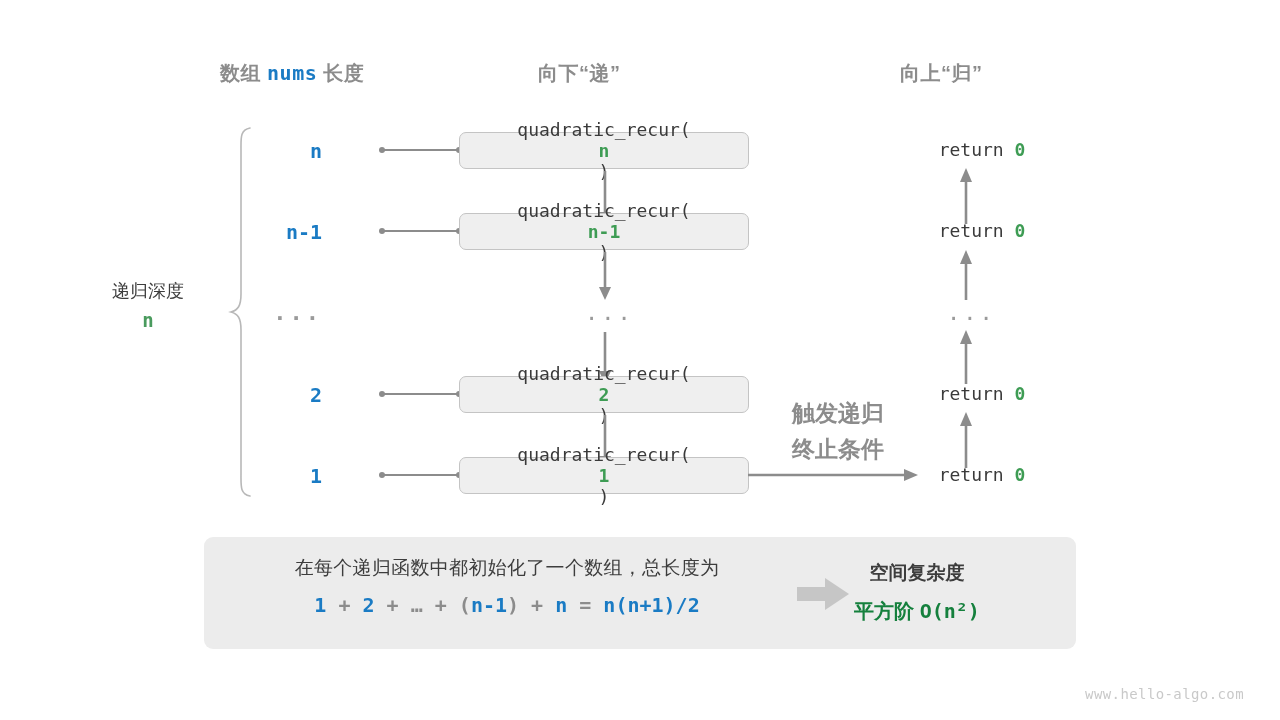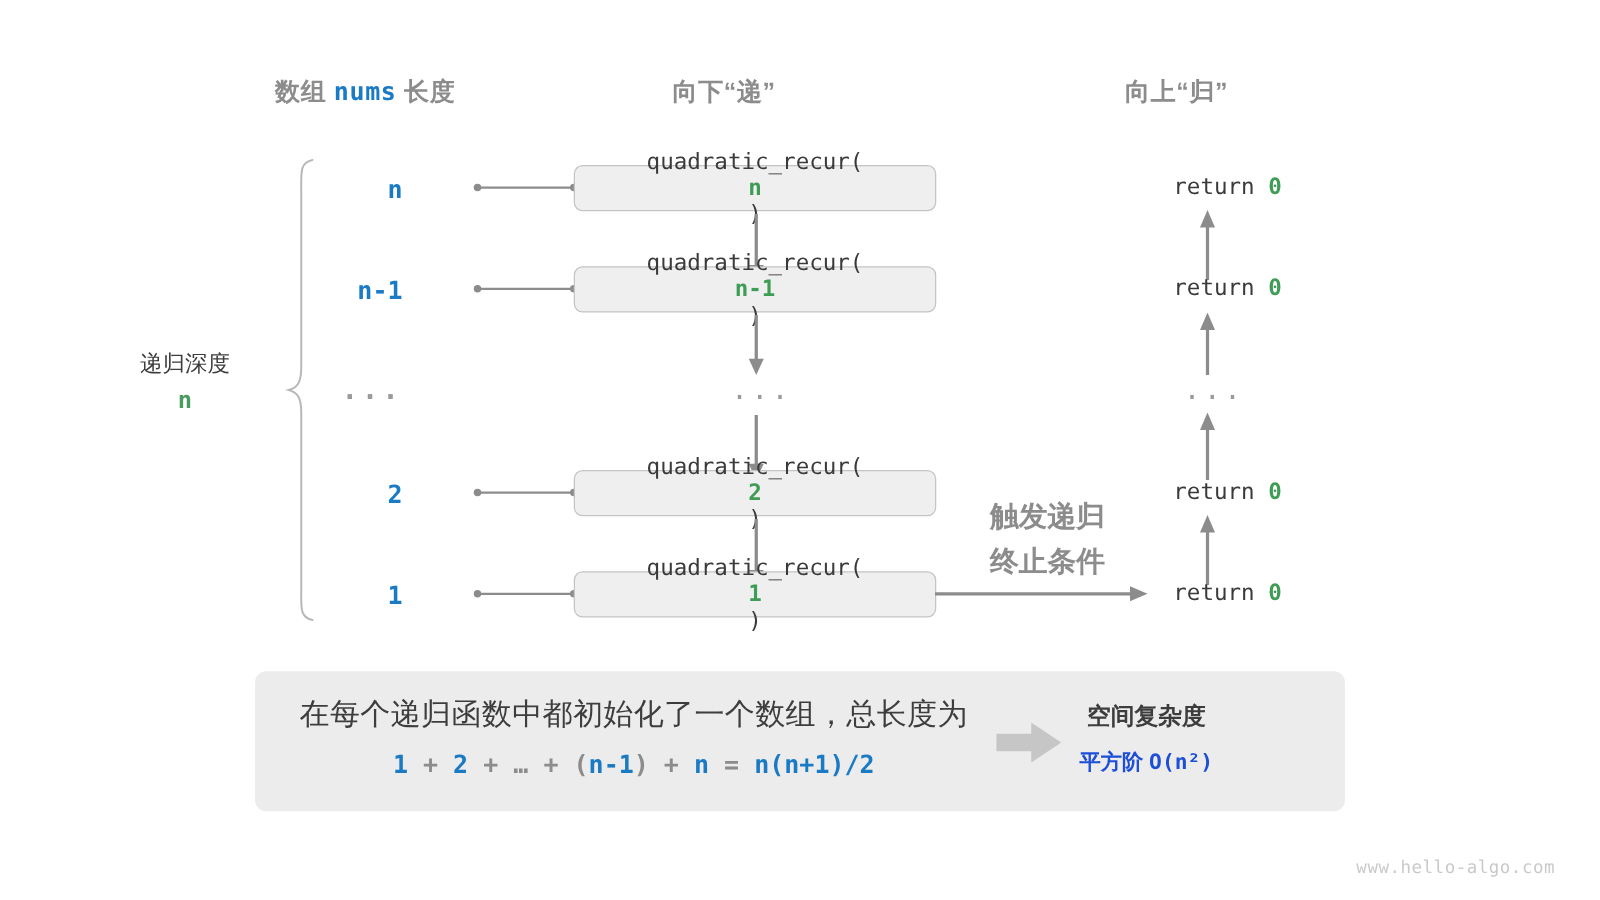--- a/index.html
+++ b/index.html
@@ -151,21 +151,21 @@
     border-radius: 9px;
   }
   #summary-left {
     position: absolute;
     left: 232px;
     top: 555px;
     width: 550px;
     text-align: center;
   }
   #summary-text {
-    font-size: 24px;
+    font-size: 19px;
     color: #3d3d3d;
     white-space: nowrap;
     letter-spacing: 0.3px;
   }
   #summary-formula {
     margin-top: 12px;
     font-family: "DejaVu Sans Mono","Liberation Mono",monospace;
     font-weight: bold;
     font-size: 20px;
     color: #8c8c8c;
@@ -181,23 +181,23 @@
     text-align: center;
   }
   #complexity-title {
     font-size: 19px;
     font-weight: bold;
     color: #3d3d3d;
     white-space: nowrap;
   }
   #complexity-value {
     margin-top: 12px;
-    font-size: 17px;
-    font-weight: bold;
-    color: #1d4ed8;
+    font-size: 20px;
+    font-weight: bold;
+    color: #15803d;
     white-space: nowrap;
     text-align: center;
   }
   #complexity-value .mono { font-family: "DejaVu Sans Mono","Liberation Mono",monospace; }
 
   
   #watermark {
     position: absolute;
     right: 36px;
     bottom: 18px;

